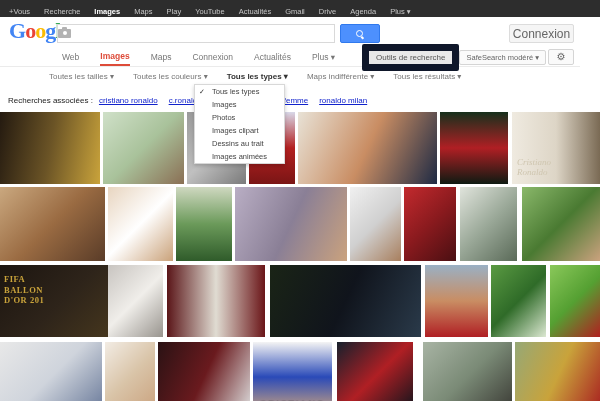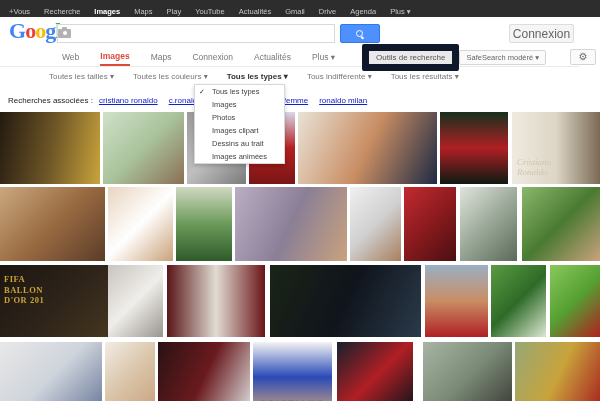--- a/index.html
+++ b/index.html
@@ -40,21 +40,21 @@
     color:#666; display:flex; align-items:center; justify-content:center; cursor:pointer; }
 
   
   .tabsrow { position:absolute; left:0; top:48px; width:580px; height:19px;
     border-bottom:1px solid #ebebeb; display:flex; align-items:center; padding-left:62px; }
   .tab { font-size:8.5px; color:#777; margin-right:21px; cursor:pointer;
     white-space:nowrap; height:100%; display:flex; align-items:center; }
   .tab.active { color:#dd4b39; border-bottom:2px solid #dd4b39; font-weight:bold; }
   .toolsbtn { font-size:8px; color:#555; background:#e9e9e9; border:7px solid #0f172a;
     border-radius:2px; padding:2px 7px; margin-left:6px; cursor:pointer; white-space:nowrap; }
-  .tabsright { margin-left:auto; margin-right:8px; display:flex; align-items:center; gap:24px; }
+  .tabsright { margin-left:auto; margin-right:8px; display:flex; align-items:center; gap:2px; }
   .safesearch { font-size:7.5px; color:#666; background:#fafafa; border:1px solid #d5d5d5;
     border-radius:2px; padding:2px 6px; cursor:pointer; white-space:nowrap; }
   .gearbtn { width:26px; height:16px; background:#fafafa; border:1px solid #d5d5d5;
     border-radius:2px; color:#666; font-size:10px; line-height:14px; text-align:center; cursor:pointer; }
 
   
   .filtersrow { position:absolute; left:0; top:67px; width:600px; height:19px;
     display:flex; align-items:center; padding-left:49px; }
   .filter { font-size:8px; color:#777; margin-right:19px; cursor:pointer; white-space:nowrap; }
   .filter.active { color:#333; font-weight:bold; }
@@ -126,21 +126,21 @@
     <span class="tabsright">
       <span class="safesearch">SafeSearch modéré ▾</span>
       <span class="gearbtn">⚙</span>
     </span>
   </div>
 
   <div class="filtersrow" id="filtersrow">
       <span class="filter">Toutes les tailles ▾</span>
       <span class="filter">Toutes les couleurs ▾</span>
       <span class="filter active">Tous les types ▾</span>
-      <span class="filter">Tous indifférente ▾</span>
+      <span class="filter">Maps indifférente ▾</span>
       <span class="filter">Tous les résultats ▾</span>
     </div>
 
   <div class="related">
     <span class="lbl">Recherches associées :</span>
     <span id="relatedlinks" style="display:flex;align-items:center;">
         <a>cristiano ronaldo</a>
         <a>c.ronaldo real madrid</a>
         <a>ronaldo femme</a>
         <a>ronaldo milan</a>

